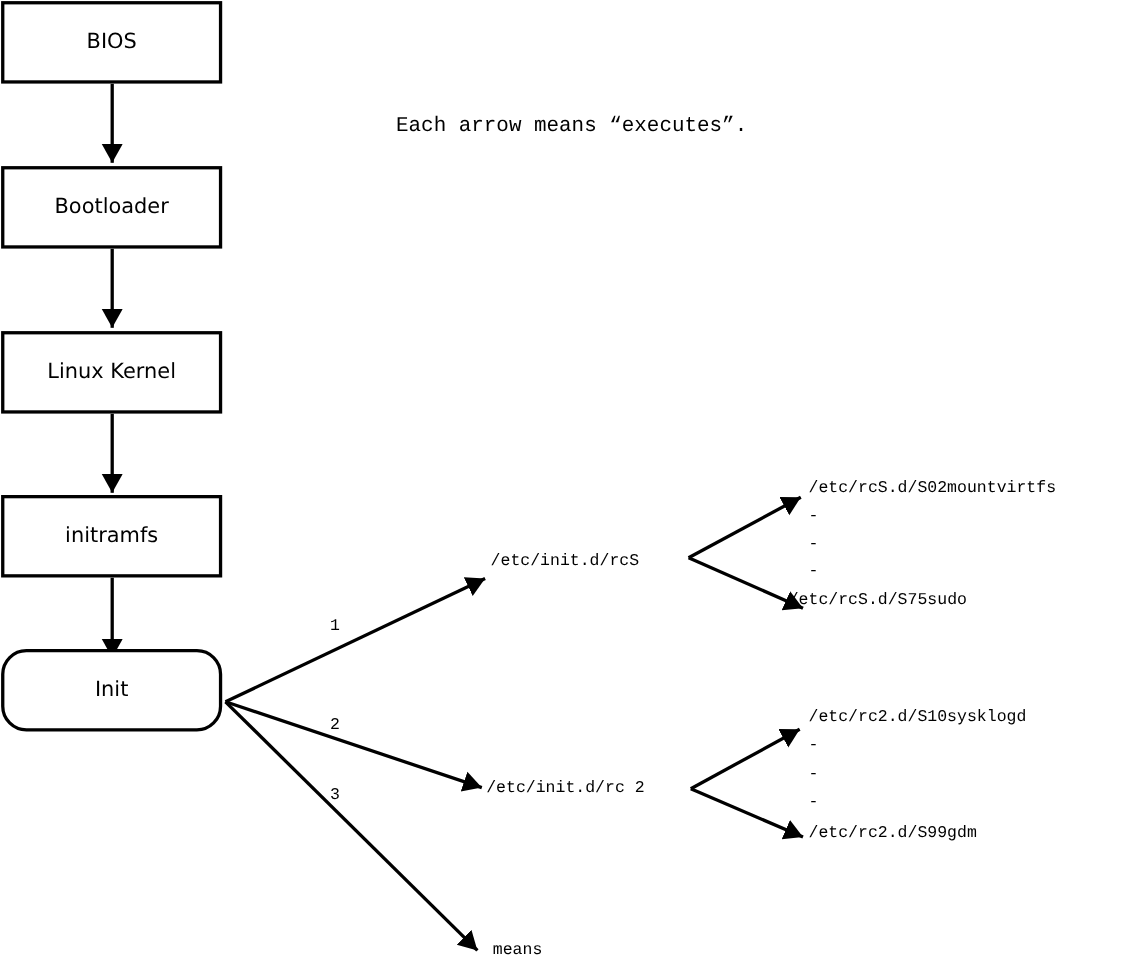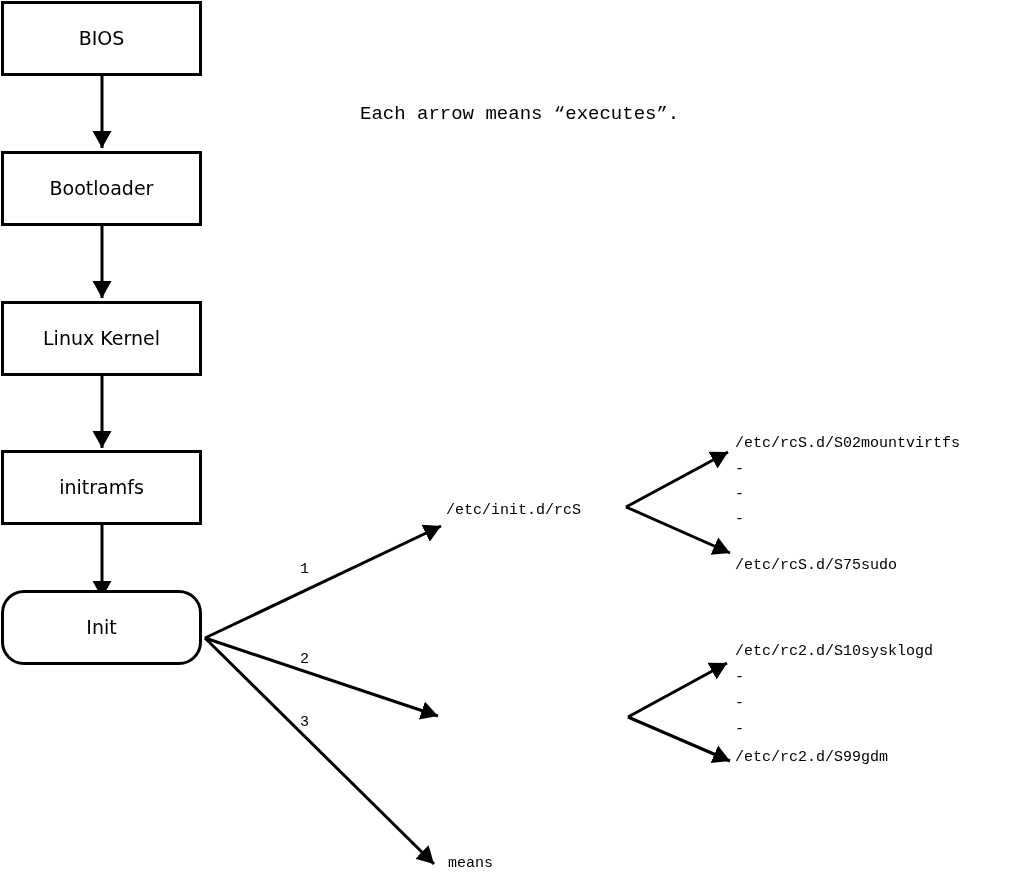--- a/index.html
+++ b/index.html
@@ -50,21 +50,21 @@
     font-family: "Liberation Mono", monospace;
     font-size: 15px;
     line-height: 22px;
     white-space: nowrap;
   }
   .lbl-rcs   { left: 446px; top: 500px; }
   .lbl-s02   { left: 735px; top: 433px; }
   .lbl-dash-a1 { left: 735px; top: 459px; }
   .lbl-dash-a2 { left: 735px; top: 484px; }
   .lbl-dash-a3 { left: 735px; top: 509px; }
-  .lbl-s75   { left: 735px; top: 535px; margin-top: 20px; }
+  .lbl-s75   { left: 717px; top: 535px; }
   .lbl-rc2   { left: 442px; top: 706px; }
   .lbl-s10   { left: 735px; top: 641px; }
   .lbl-dash-b1 { left: 735px; top: 667px; }
   .lbl-dash-b2 { left: 735px; top: 693px; }
   .lbl-dash-b3 { left: 735px; top: 719px; }
   .lbl-s99   { left: 735px; top: 747px; }
   .lbl-getty { left: 448px; top: 853px; }
   .num-1 { left: 300px; top: 559px; }
   .num-2 { left: 300px; top: 649px; }
   .num-3 { left: 300px; top: 712px; }
@@ -120,20 +120,21 @@
   <div class="mono num-2">2</div>
   <div class="mono num-3">3</div>
 
   <div class="mono lbl-rcs">/etc/init.d/rcS</div>
   <div class="mono lbl-s02">/etc/rcS.d/S02mountvirtfs</div>
   <div class="mono lbl-dash-a1">-</div>
   <div class="mono lbl-dash-a2">-</div>
   <div class="mono lbl-dash-a3">-</div>
   <div class="mono lbl-s75">/etc/rcS.d/S75sudo</div>
 
+  <div class="mono lbl-rc2">/etc/init.d/rc 2</div>
   <div class="mono lbl-s10">/etc/rc2.d/S10sysklogd</div>
   <div class="mono lbl-dash-b1">-</div>
   <div class="mono lbl-dash-b2">-</div>
   <div class="mono lbl-dash-b3">-</div>
   <div class="mono lbl-s99">/etc/rc2.d/S99gdm</div>
 
   <div class="mono lbl-getty">means</div>
 
 </div>
 

